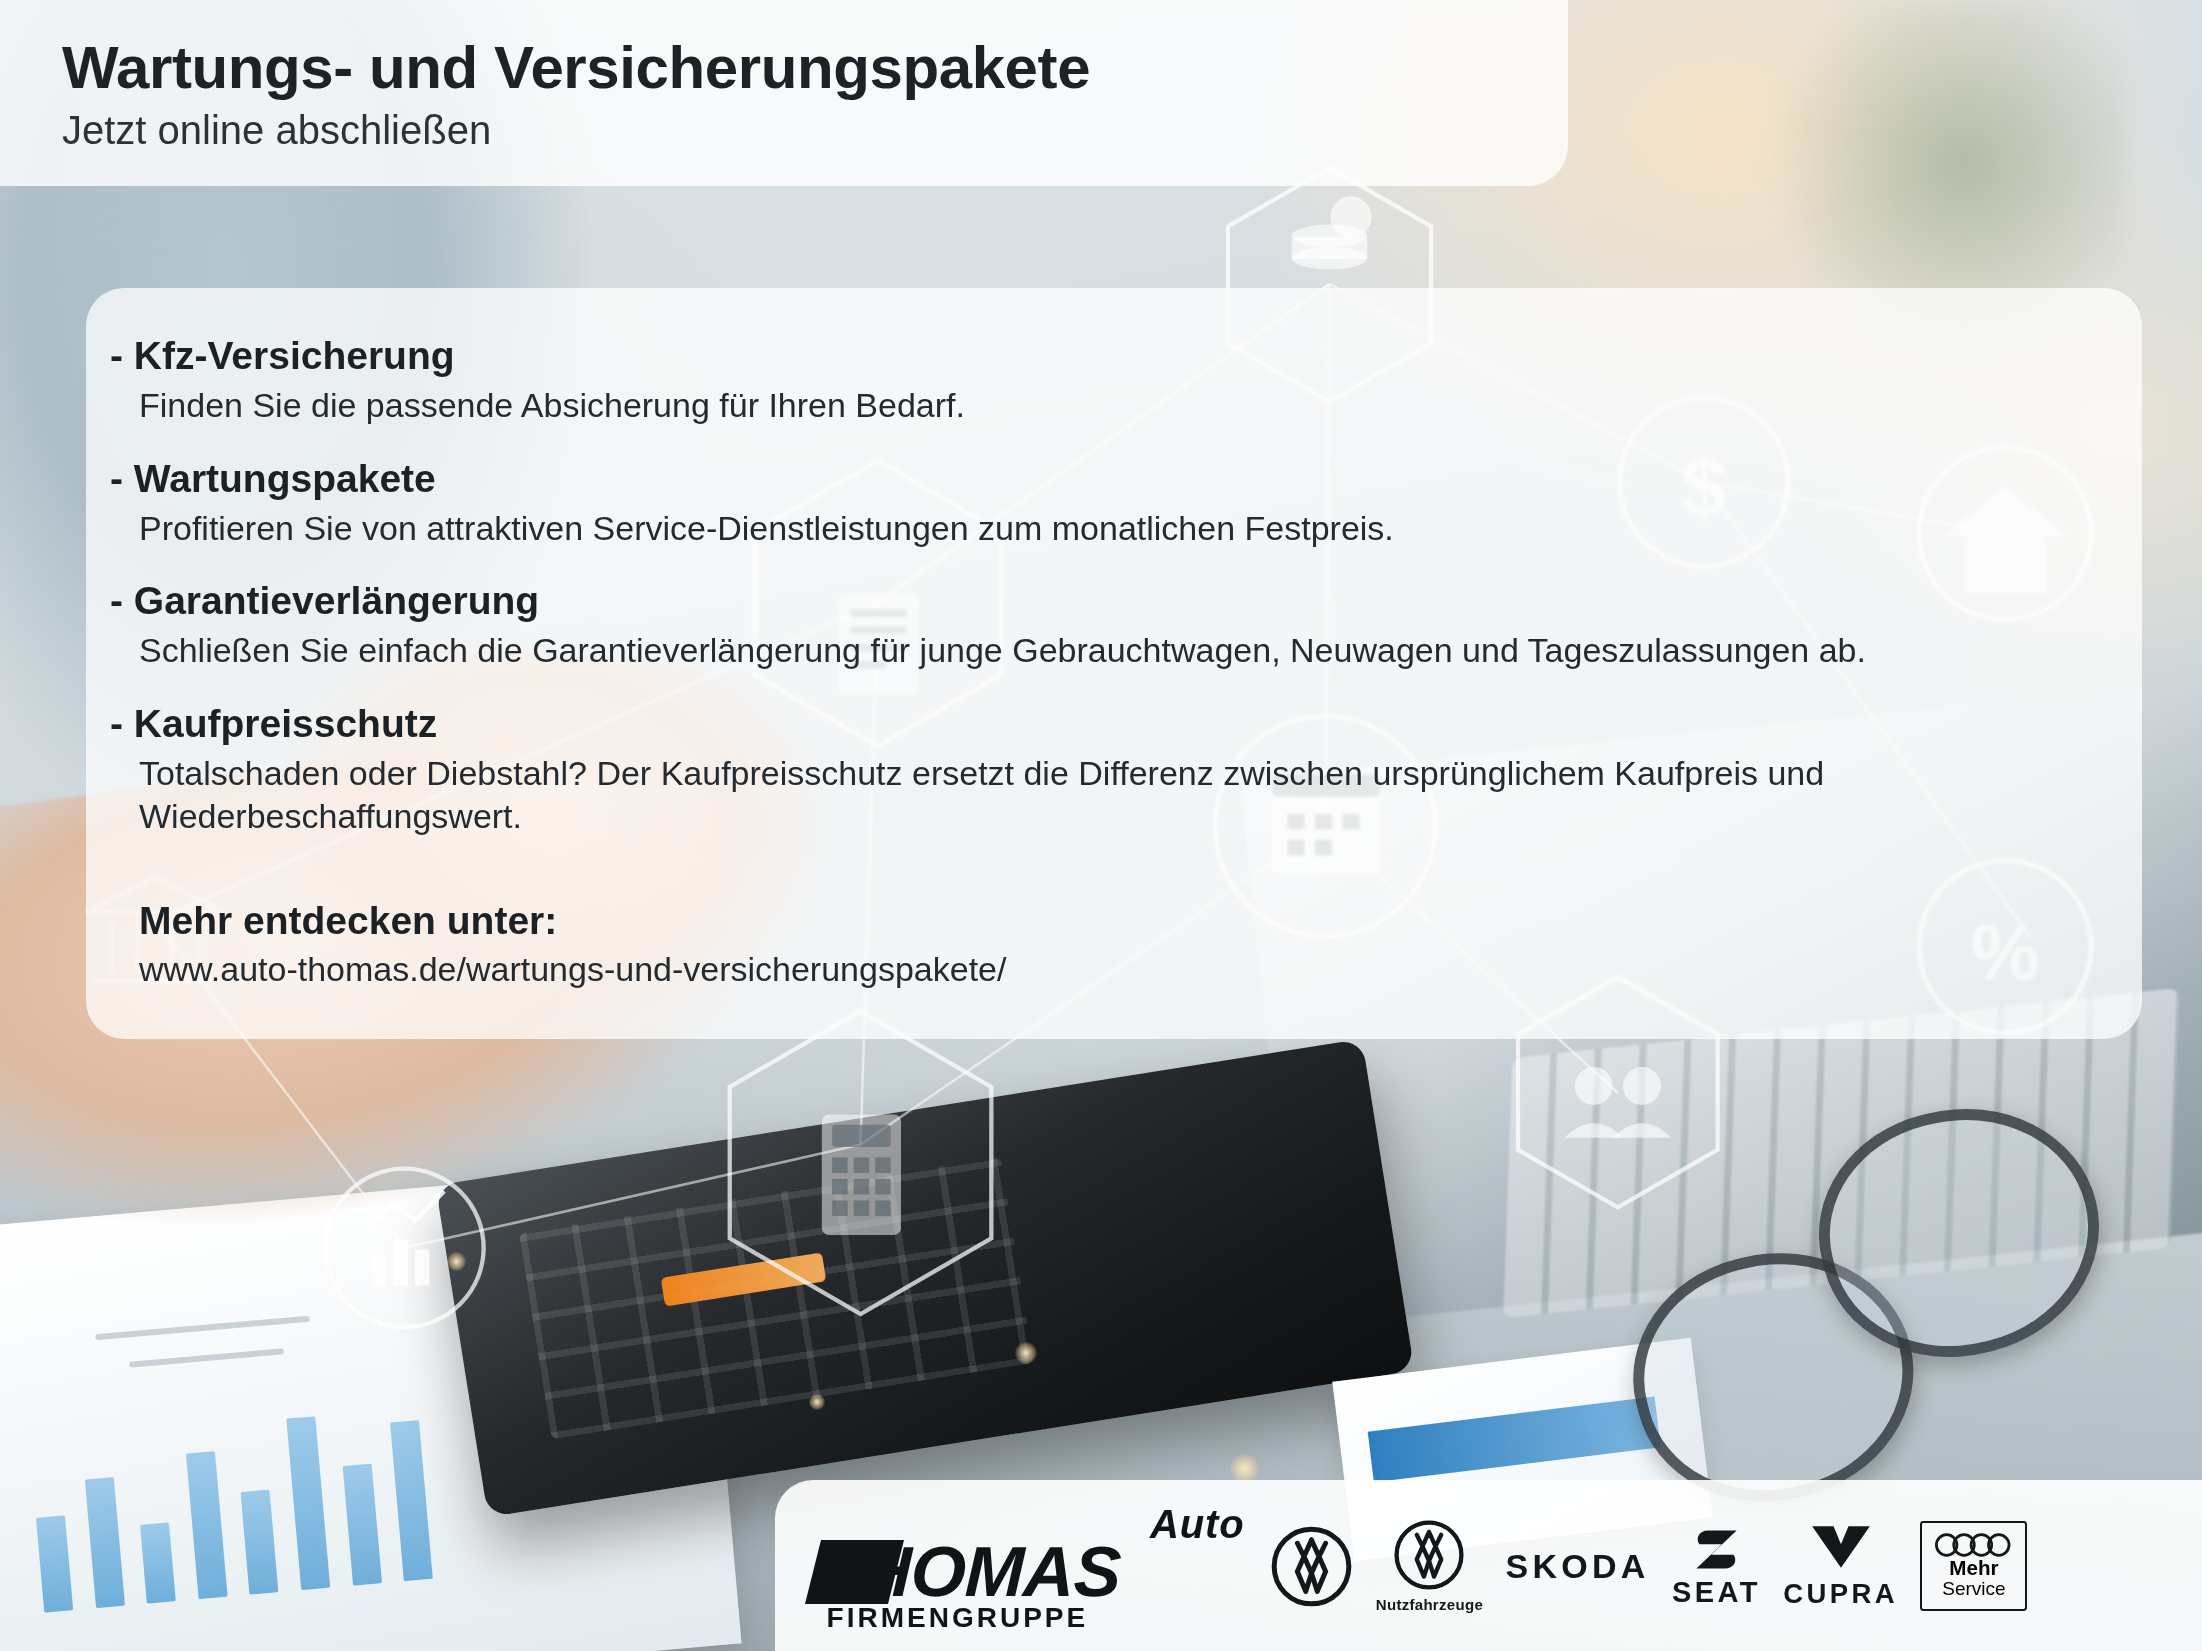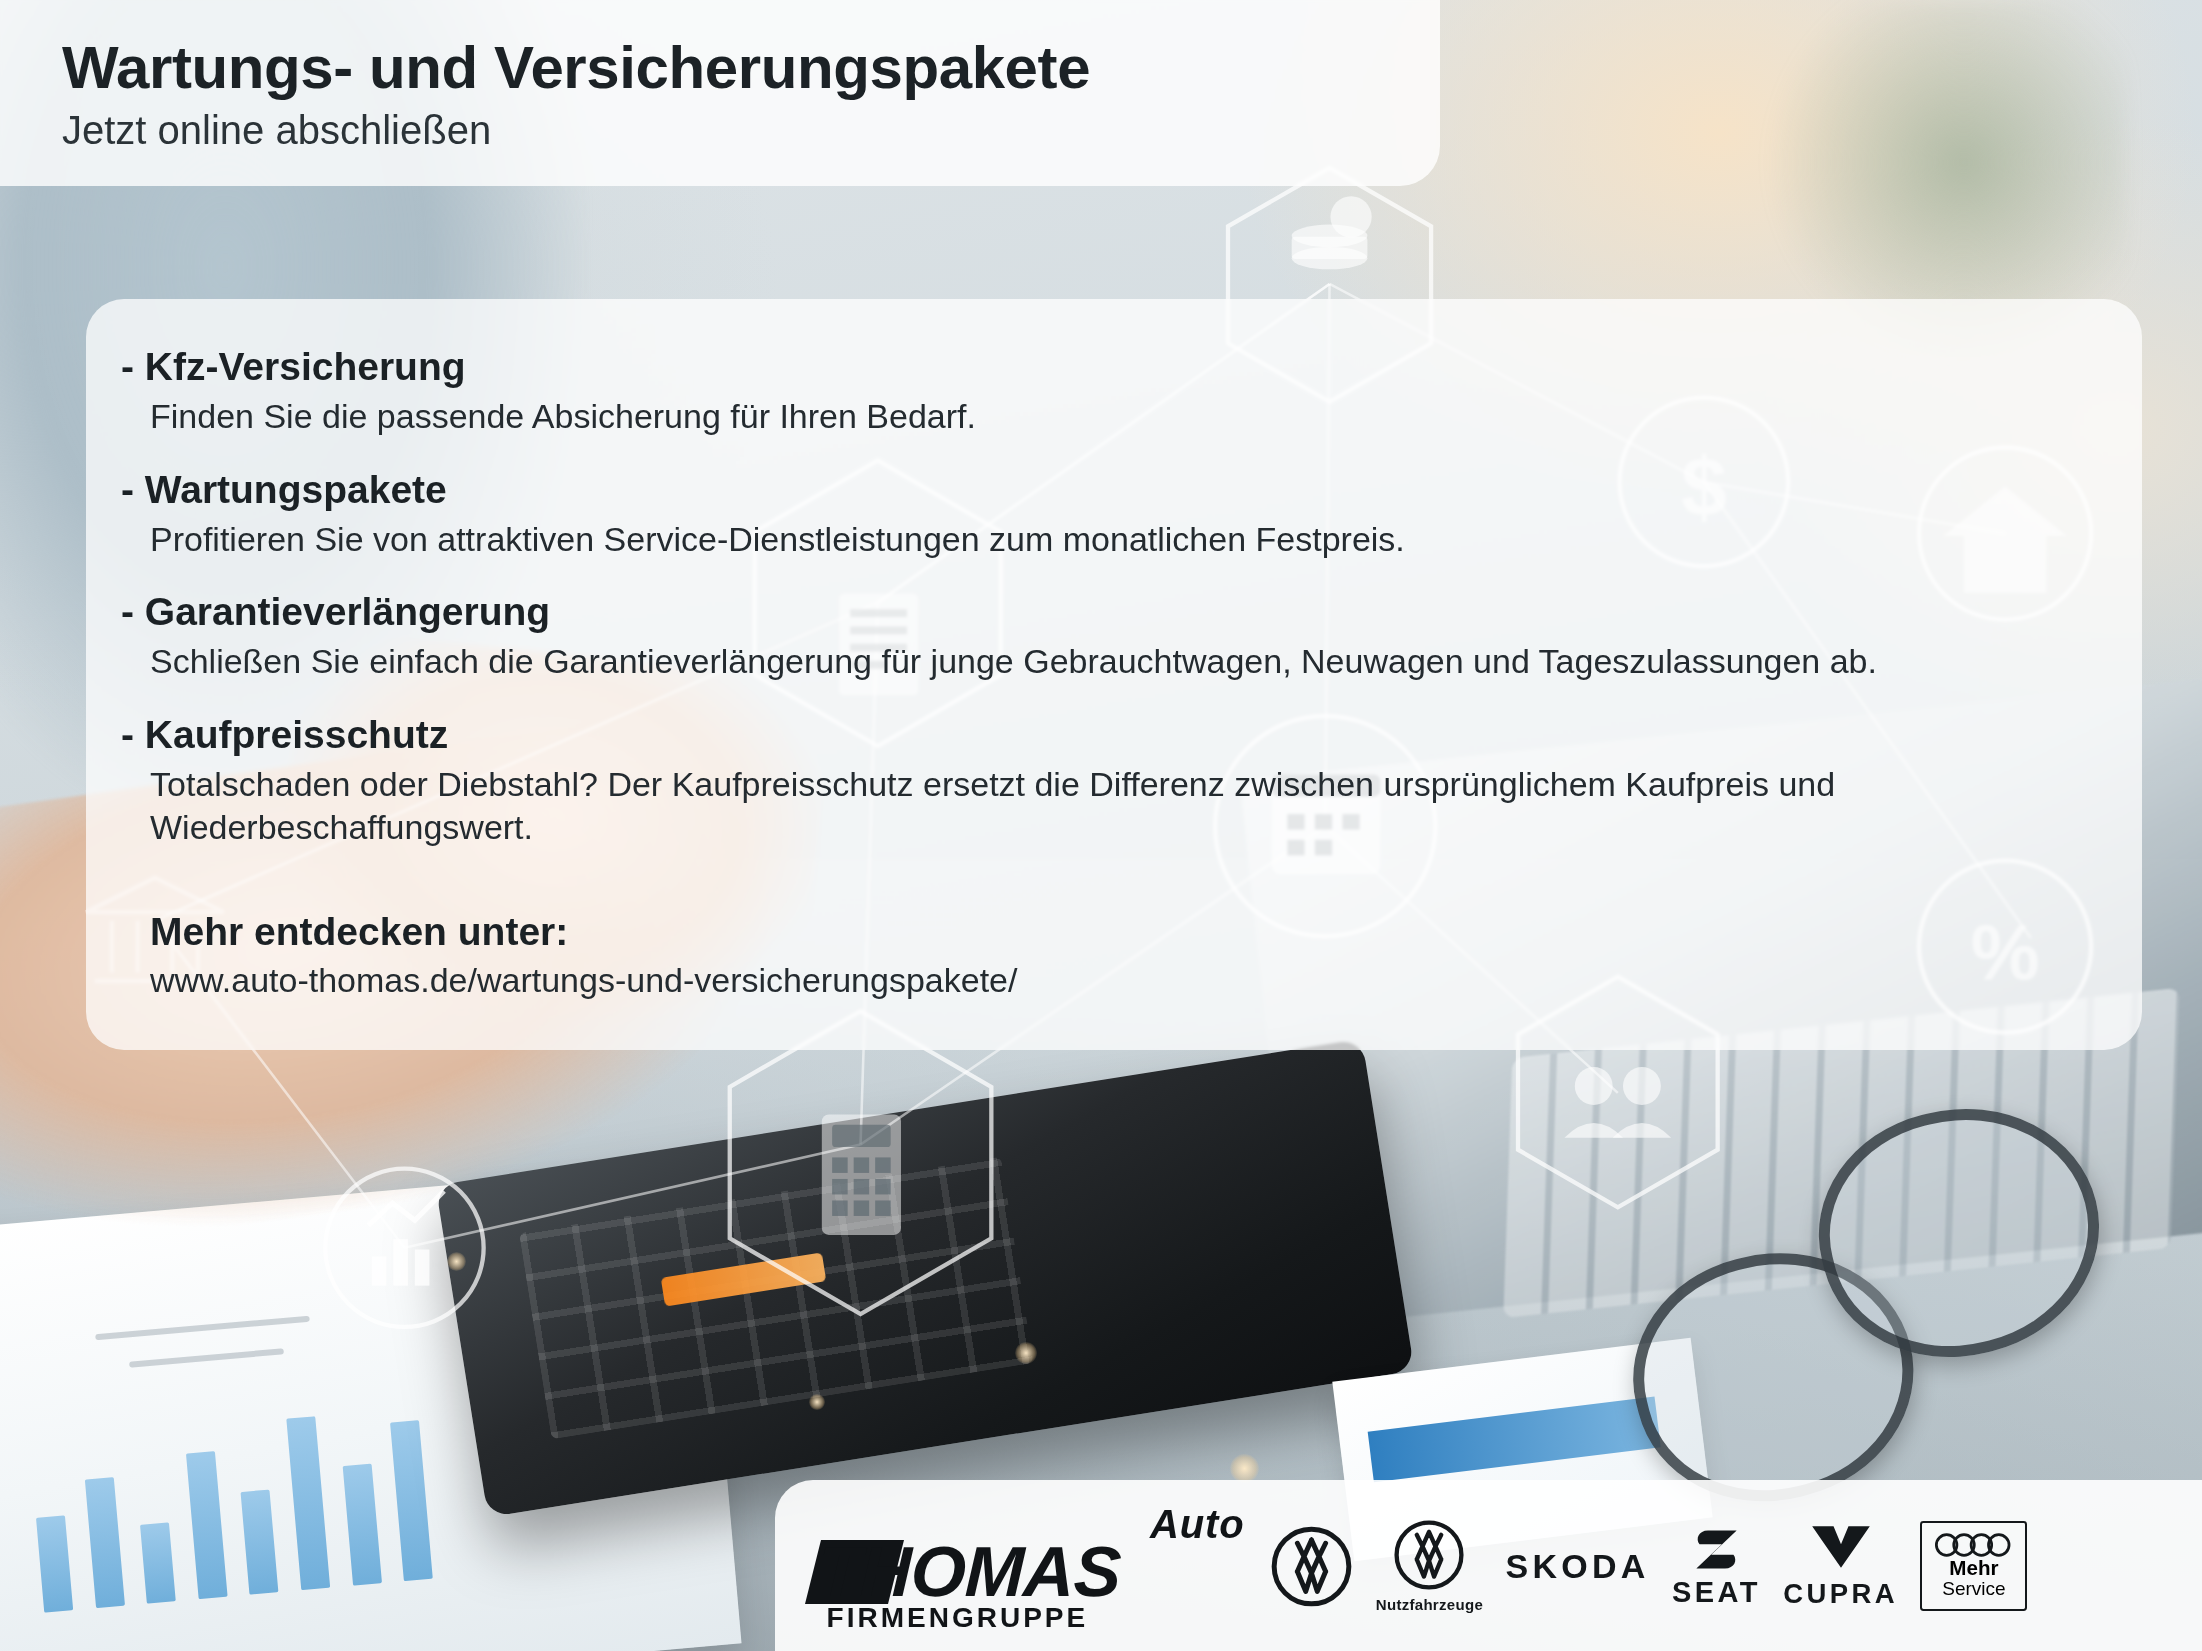--- a/index.html
+++ b/index.html
@@ -194,21 +194,21 @@
   #icon-net {
     position: absolute;
     inset: 0;
     pointer-events: none;
   }
 
   
   .title-card {
     position: absolute;
     left: 0; top: 0;
-    width: 1440px;
+    width: 1568px;
     padding: 36px 52px 34px 62px;
     box-sizing: border-box;
     background: rgba(255,255,255,0.80);
     border-bottom-right-radius: 40px;
     backdrop-filter: blur(1.7px);
   }
   .title-main {
     font-size: 60px;
     font-weight: 700;
     color: #1c2226;
@@ -220,23 +220,23 @@
     font-size: 40px;
     font-weight: 400;
     color: #2b3338;
     line-height: 1.1;
     margin: 0;
   }
 
   
   .content-card {
     position: absolute;
-    left: 86px; top: 299px;
+    left: 86px; top: 288px;
     width: 2056px;
-    padding: 46px 55px 50px 35px;
+    padding: 46px 55px 50px 24px;
     box-sizing: border-box;
     background: rgba(255,255,255,0.74);
     border-radius: 38px;
     backdrop-filter: blur(1.7px);
   }
   .feature { margin-bottom: 29px; }
   .feature:last-of-type { margin-bottom: 0; }
   .feature-head {
     font-size: 39px;
     font-weight: 700;

